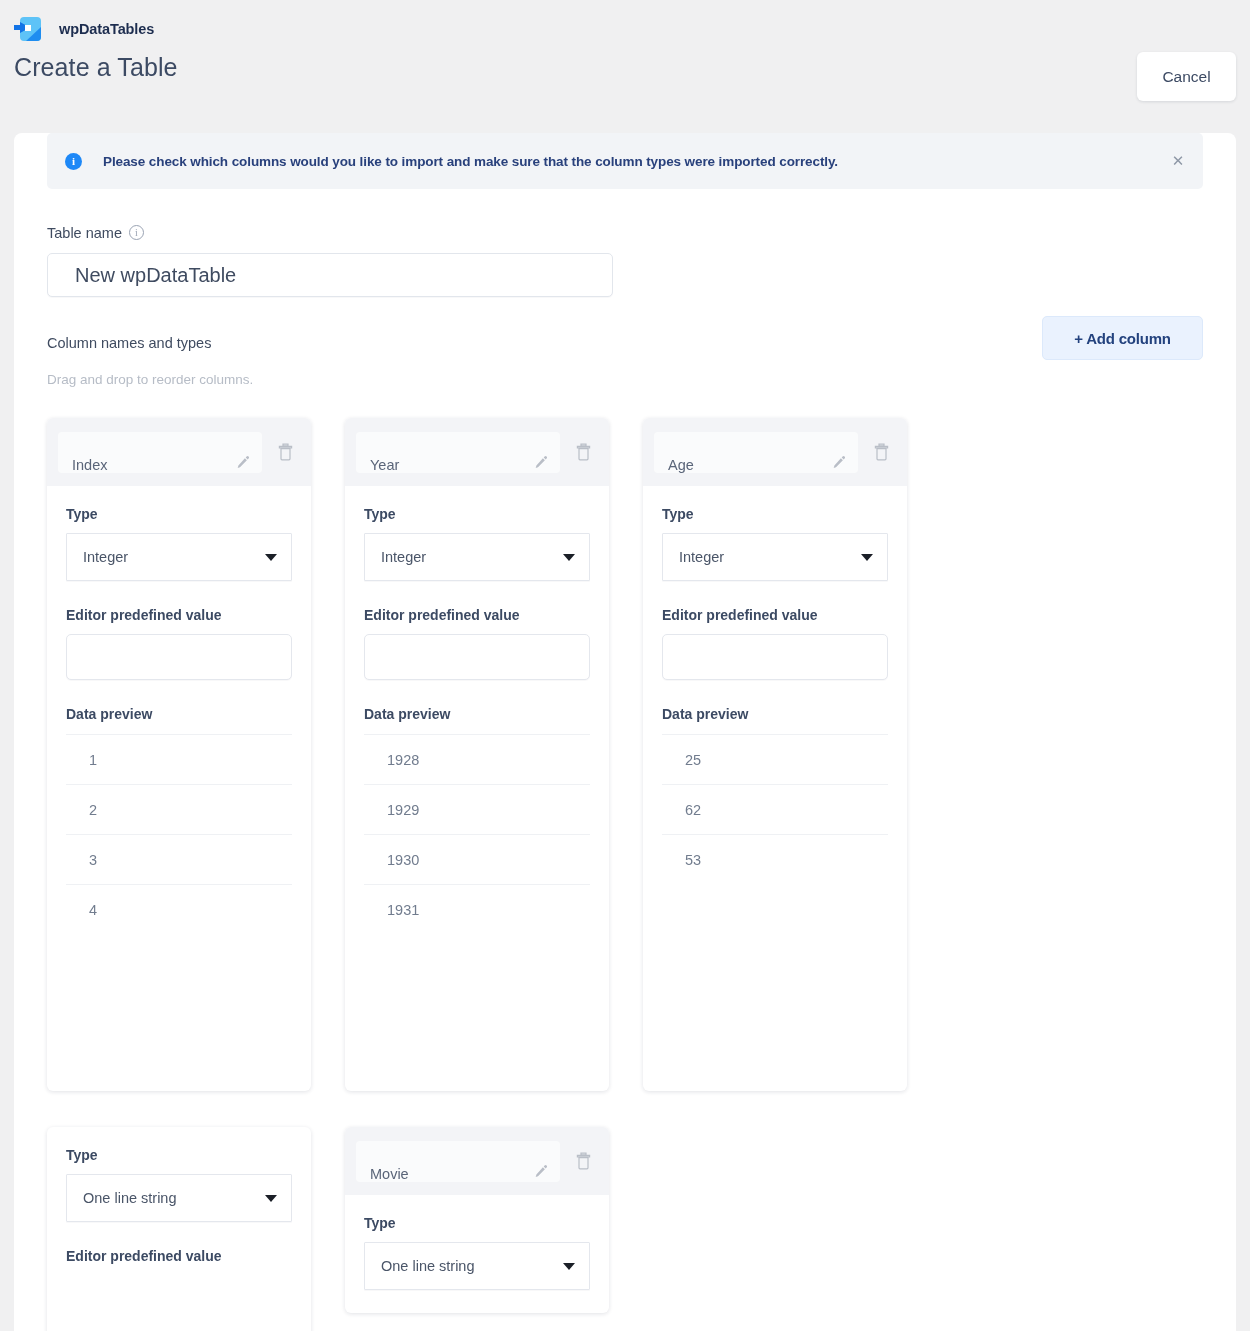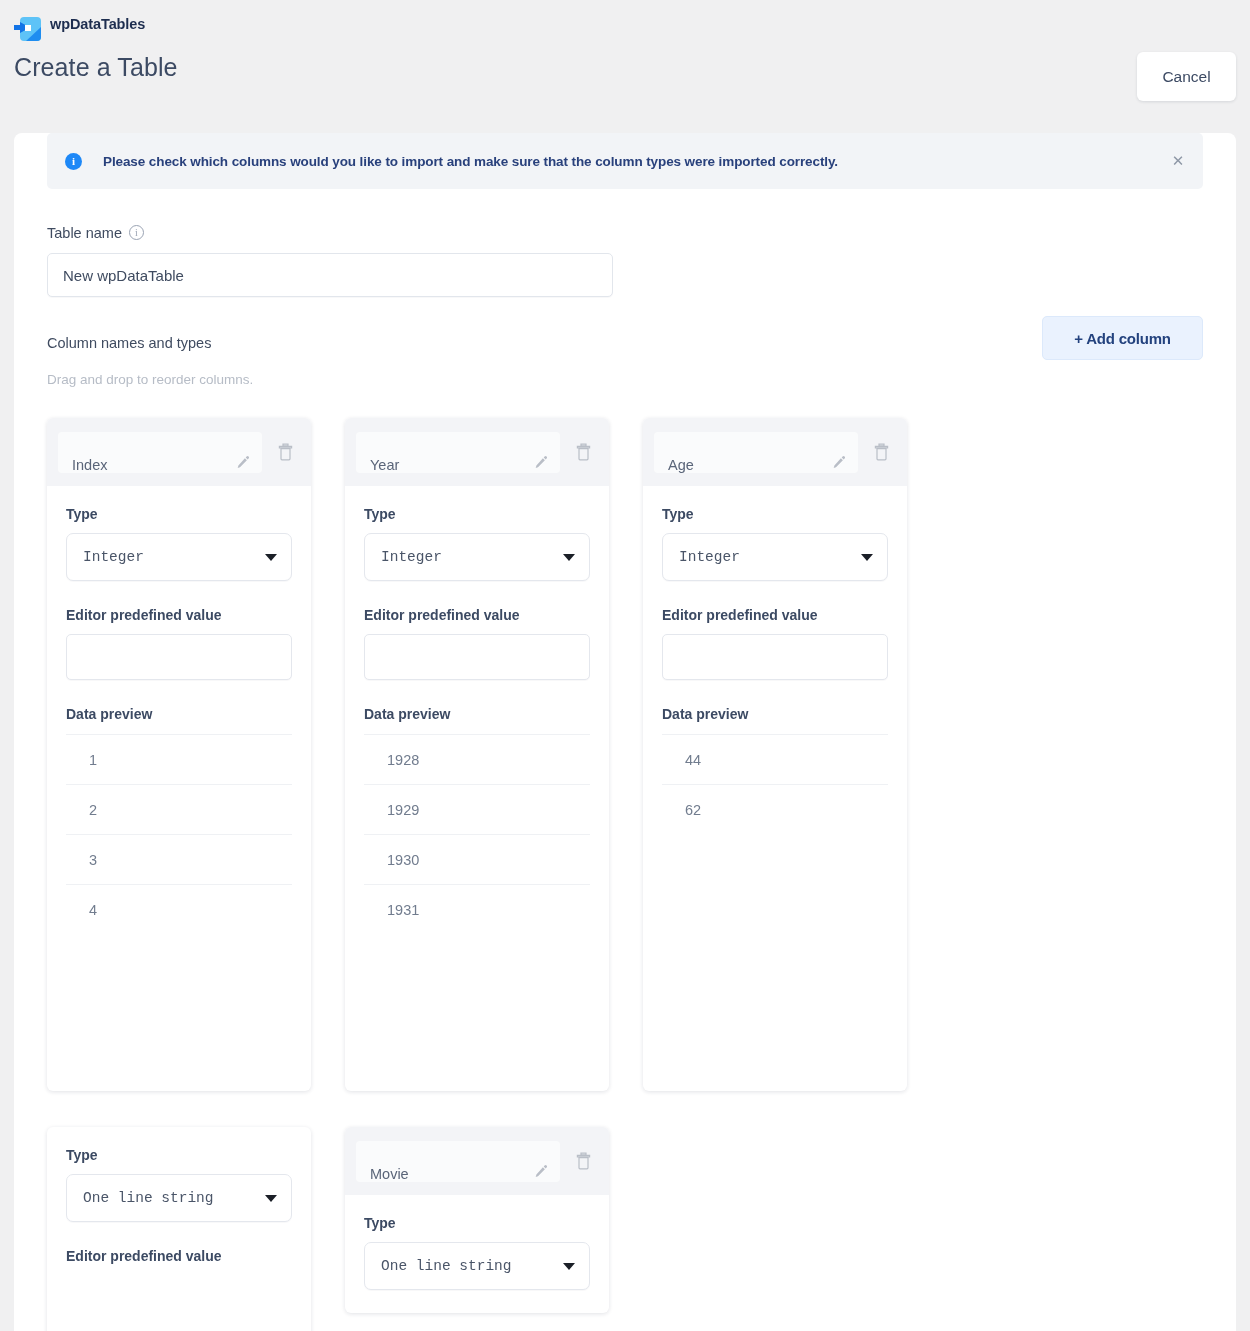--- a/index.html
+++ b/index.html
@@ -17,22 +17,22 @@
   }
 
   
   .topbar {
     position: relative;
     height: 100px;
     padding: 16px 0 0 14px;
   }
   .brand {
     display: flex;
-    align-items: flex-start;
-    gap: 10px;
+    align-items: center;
+    gap: 19px;
     height: 26px;
   }
   .logo-mark {
     width: 26px;
     height: 26px;
     position: relative;
     flex: 0 0 26px;
   }
   .logo-sq {
     position: absolute;
@@ -169,23 +169,23 @@
     justify-content: center;
     line-height: 1;
   }
   .text-input {
     margin-top: 12px;
     width: 566px;
     height: 44px;
     border: 1px solid #e2e6ec;
     border-radius: 5px;
     background: #fff;
-    padding: 0 15px;
+    padding: 0 27px;
     font-family: "Liberation Sans", sans-serif;
-    font-size: 15px;
+    font-size: 20px;
     color: #3f4b60;
     box-shadow: 0 1px 1px rgba(20,30,60,0.03);
   }
 
   
   .cols-head {
     margin: 38px 33px 0 33px;
     position: relative;
     height: 62px;
   }
@@ -272,28 +272,27 @@
   .card-body { padding: 20px 19px 0 19px; }
   .sub-label {
     font-size: 14px;
     font-weight: bold;
     color: #3c4a63;
   }
   .select {
     margin-top: 11px;
     height: 48px;
     border: 1px solid #e4e7ed;
-    border-radius: 7px;
+    border-radius: 1px;
     background: #fff;
     display: flex;
     align-items: center;
     padding: 0 14px 0 16px;
     box-shadow: 0 1px 1px rgba(20,30,60,0.03);
     cursor: pointer;
-    font-family: Liberation Mono, monospace;
   }
   .select-value {
     flex: 1;
     font-size: 14.5px;
     color: #4a5568;
   }
   .caret {
     width: 0; height: 0;
     border-left: 6px solid transparent;
     border-right: 6px solid transparent;
@@ -460,22 +459,23 @@
         <div class="select">
           <span class="select-value">Integer</span>
           <span class="caret"></span>
         </div>
         <div class="spacer-26"></div>
         <div class="sub-label">Editor predefined value</div>
         <input class="mini-input" value="" style="">
         <div class="spacer-26"></div>
         <div class="sub-label">Data preview</div>
         <div class="preview-list">
-          <div class="preview-row">44</div>
+          <div class="preview-row">25</div>
           <div class="preview-row">62</div>
+          <div class="preview-row">53</div>
         </div>
       </div>
     </div>
 
     <div class="card tall">
       <div class="card-body">
         <div class="sub-label">Type</div>
         <div class="select">
           <span class="select-value">One line string</span>
           <span class="caret"></span>

